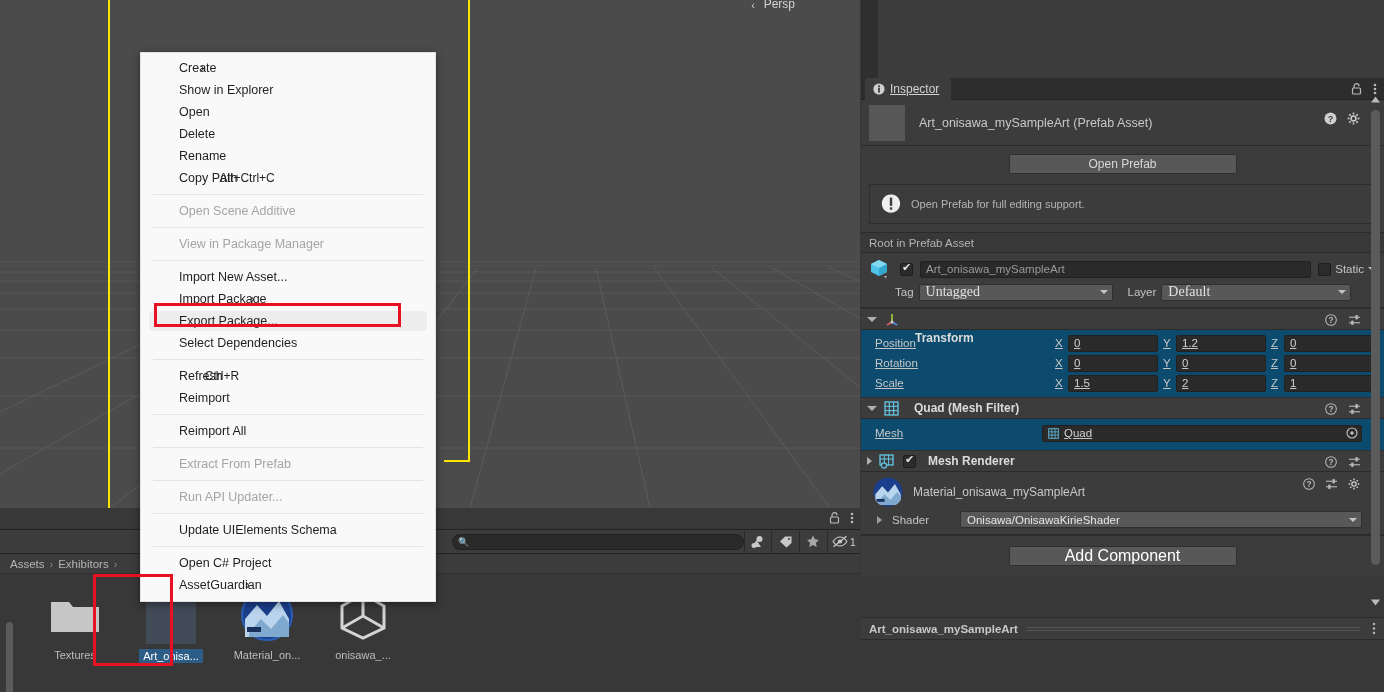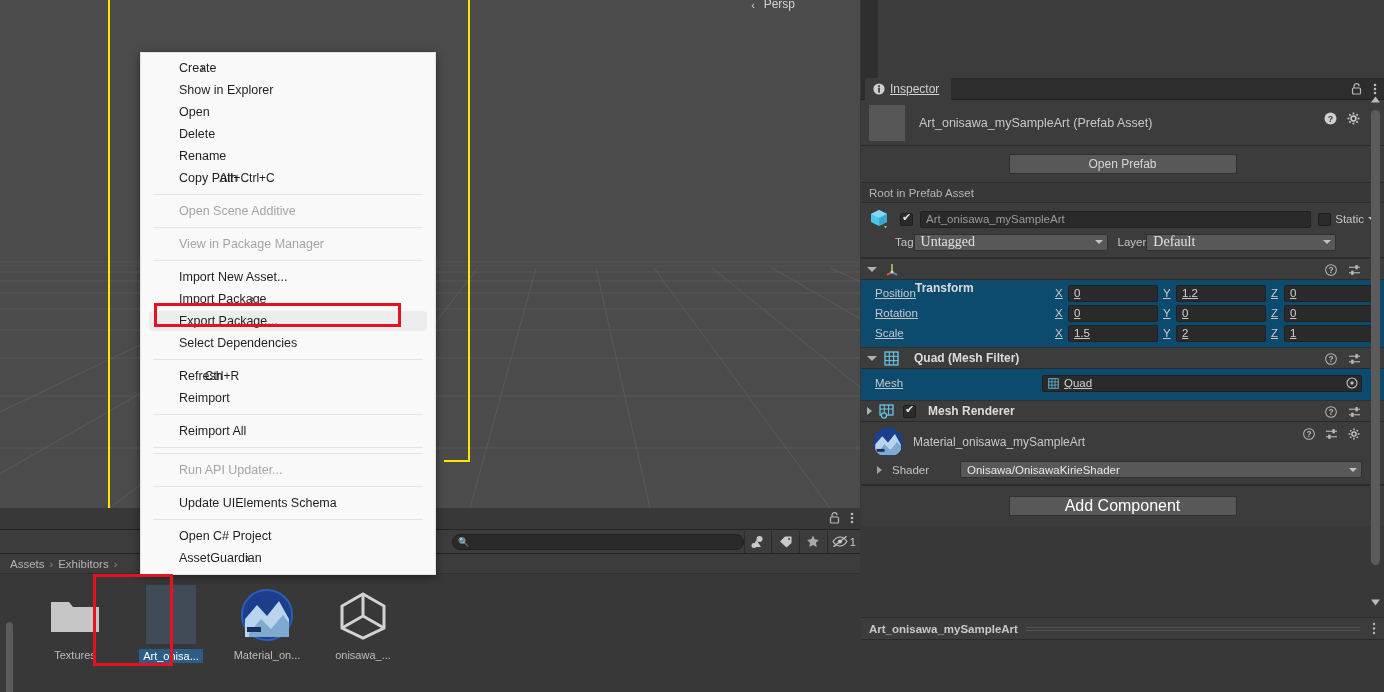--- a/index.html
+++ b/index.html
@@ -64,21 +64,21 @@
   .go-header { background:#3c3c3c; padding:6px 8px 6px 8px; border-bottom:1px solid #2b2b2b; }
   .go-row1 { display:flex; align-items:center; gap:7px; height:20px; }
   .go-icon { width:24px; height:22px; position:relative; }
   .chk { width:13px; height:13px; background:#2b2b2b; border:1px solid #1e1e1e; border-radius:2px; position:relative; }
   .chk.on:after { content:"✔"; position:absolute; left:1px; top:-3px; font-size:11px; color:#e2e2e2; }
   .name-field { flex:1; height:17px; background:#2a2a2a; border:1px solid #212121; border-radius:2px; padding-left:5px; display:flex; align-items:center; font-size:11.5px; color:#9a9a9a;}
   .static-wrap { display:flex; align-items:center; gap:4px; }
   .static-chk { width:13px; height:13px; background:#2b2b2b; border:1px solid #1e1e1e; border-radius:2px;}
   .static-lbl { font-size:11.5px; color:#c4c4c4; }
   .caret { width:0;height:0;border-left:4px solid transparent;border-right:4px solid transparent;border-top:4px solid #c4c4c4; }
-  .go-row2 { display:flex; align-items:center; margin-top:4px; height:18px; padding-left:26px;}
+  .go-row2 { display:flex; align-items:center; gap:5px; margin-top:4px; height:18px; padding-left:26px;}
   .lbl-sm { font-size:11.5px; color:#c4c4c4; }
   .dropdown { height:17px; background:#585858; border:1px solid #303030; border-radius:2px; display:flex; align-items:center; justify-content:space-between; padding:0 4px 0 6px; font-size:14px; color:#e0e0e0;font-family:Liberation Serif, serif;}
 
   .comp-header { height:22px; background:#3c3c3c; display:flex; align-items:center; gap:7px; padding-left:6px; border-top:1px solid #303030; border-bottom:1px solid #2b2b2b; position:relative;}
   .tri { width:0;height:0;border-left:5px solid transparent;border-right:5px solid transparent;border-top:5px solid #b0b0b0; }
   .tri-right { width:0;height:0;border-top:4.5px solid transparent;border-bottom:4.5px solid transparent;border-left:5px solid #b0b0b0; }
   .comp-title { font-size:12px; font-weight:bold; color:#dcdcdc; }
   .comp-icons { position:absolute; right:8px; top:4px; display:flex; gap:11px; align-items:center; }
 
   .prop-area { background:#0c4a6e; padding:3px 0 4px 0;text-decoration:underline; }
@@ -325,20 +325,29 @@
               <line x1="10.1" y1="10.1" x2="11.5" y2="11.5"></line>
             <line x1="11.5" y1="2.5" x2="10.1" y2="3.9"></line>
               <line x1="3.9" y1="10.1" x2="2.5" y2="11.5"></line>
           </g>
         </svg>
       </div>
     </div>
 
     <div class="insp-section">
       <div class="open-prefab-btn">Open Prefab</div>
+      <div class="help-box">
+        <svg class="warn-icon" width="24" height="24" viewBox="0 0 24 24">
+          <path d="M12 1.5 A10 10 0 1 1 11.9 1.5 Z" fill="#efefef"></path>
+          <path d="M5 18 L9 20 L8 16 Z" fill="#efefef"></path>
+          <rect x="10.7" y="5" width="2.6" height="9" fill="#3c3c3c"></rect>
+          <rect x="10.7" y="15.6" width="2.6" height="2.6" fill="#3c3c3c"></rect>
+        </svg>
+        <span class="help-text">Open Prefab for full editing support.</span>
+      </div>
     </div>
 
     <div class="root-label-row">Root in Prefab Asset</div>
 
     <div class="go-header">
       <div class="go-row1">
         <div class="go-icon">
           <svg width="24" height="22" viewBox="0 0 24 22">
             <path d="M10 2 L18 6 L18 14 L10 18 L2 14 L2 6 Z" fill="#4fc3e8"></path>
             <path d="M10 2 L18 6 L10 10 L2 6 Z" fill="#84d9f2"></path>
@@ -630,20 +639,23 @@
         <span class="ctx-shortcut">Ctrl+R</span>
       </div>
       <div class="ctx-item">
         <span>Reimport</span>
       </div>
       <div class="ctx-sep"></div>
       <div class="ctx-item">
         <span>Reimport All</span>
       </div>
       <div class="ctx-sep"></div>
+      <div class="ctx-item disabled">
+        <span>Extract From Prefab</span>
+      </div>
       <div class="ctx-sep"></div>
       <div class="ctx-item disabled">
         <span>Run API Updater...</span>
       </div>
       <div class="ctx-sep"></div>
       <div class="ctx-item">
         <span>Update UIElements Schema</span>
       </div>
       <div class="ctx-sep"></div>
       <div class="ctx-item">

